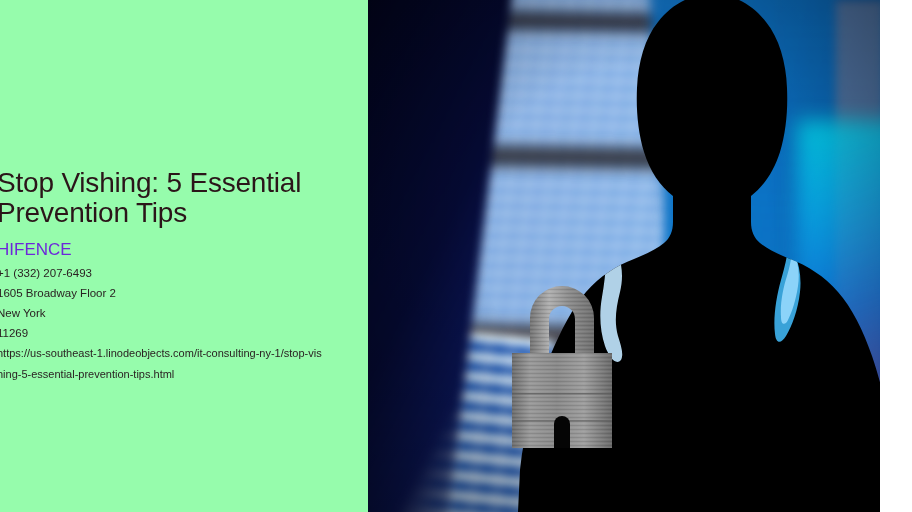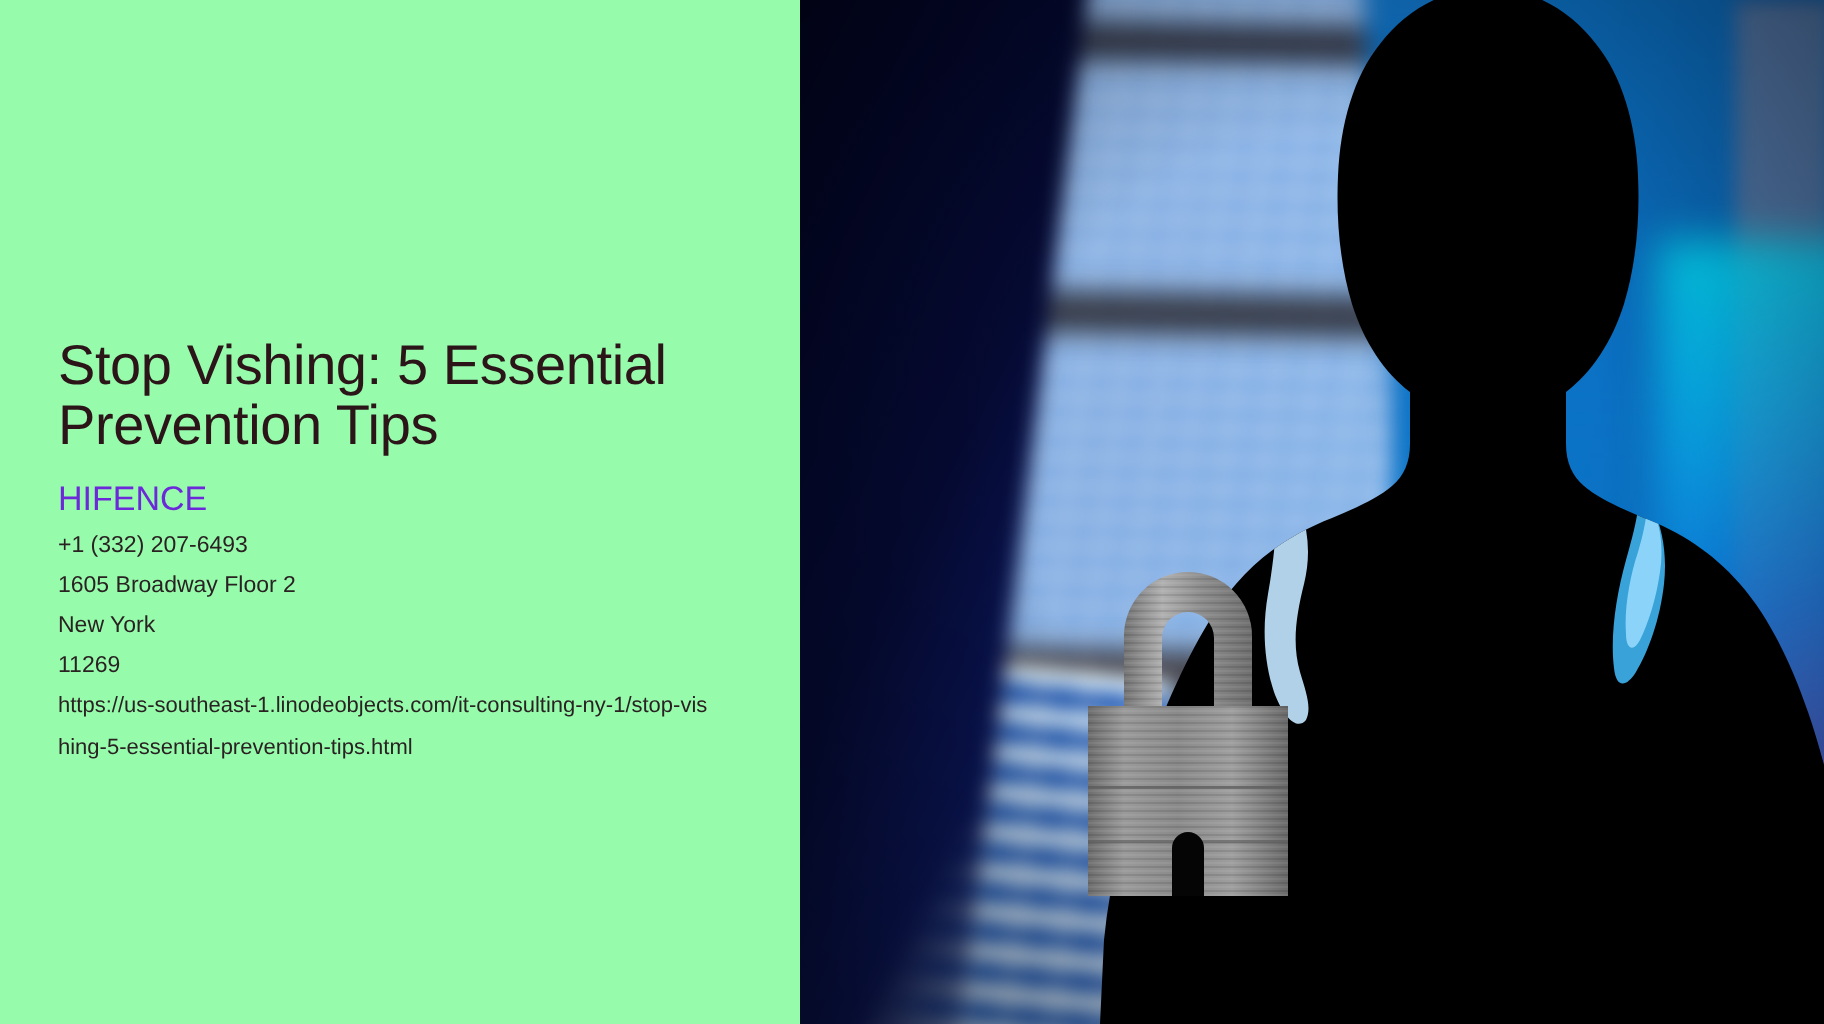--- a/index.html
+++ b/index.html
@@ -6,20 +6,21 @@
   html, body {
     width: 912px; height: 512px;
     overflow: hidden;
     background: #ffffff;
     font-family: "Liberation Sans", sans-serif;
   }
   #poster {
     position: relative;
     width: 848px; height: 512px;
     display: flex;
+    justify-content: center;
   }
 
   
   #left-panel {
     position: relative;
     width: 400px; height: 512px;
     background: #96FCAC;
     flex: 0 0 400px;
   }
   #text-stack {

